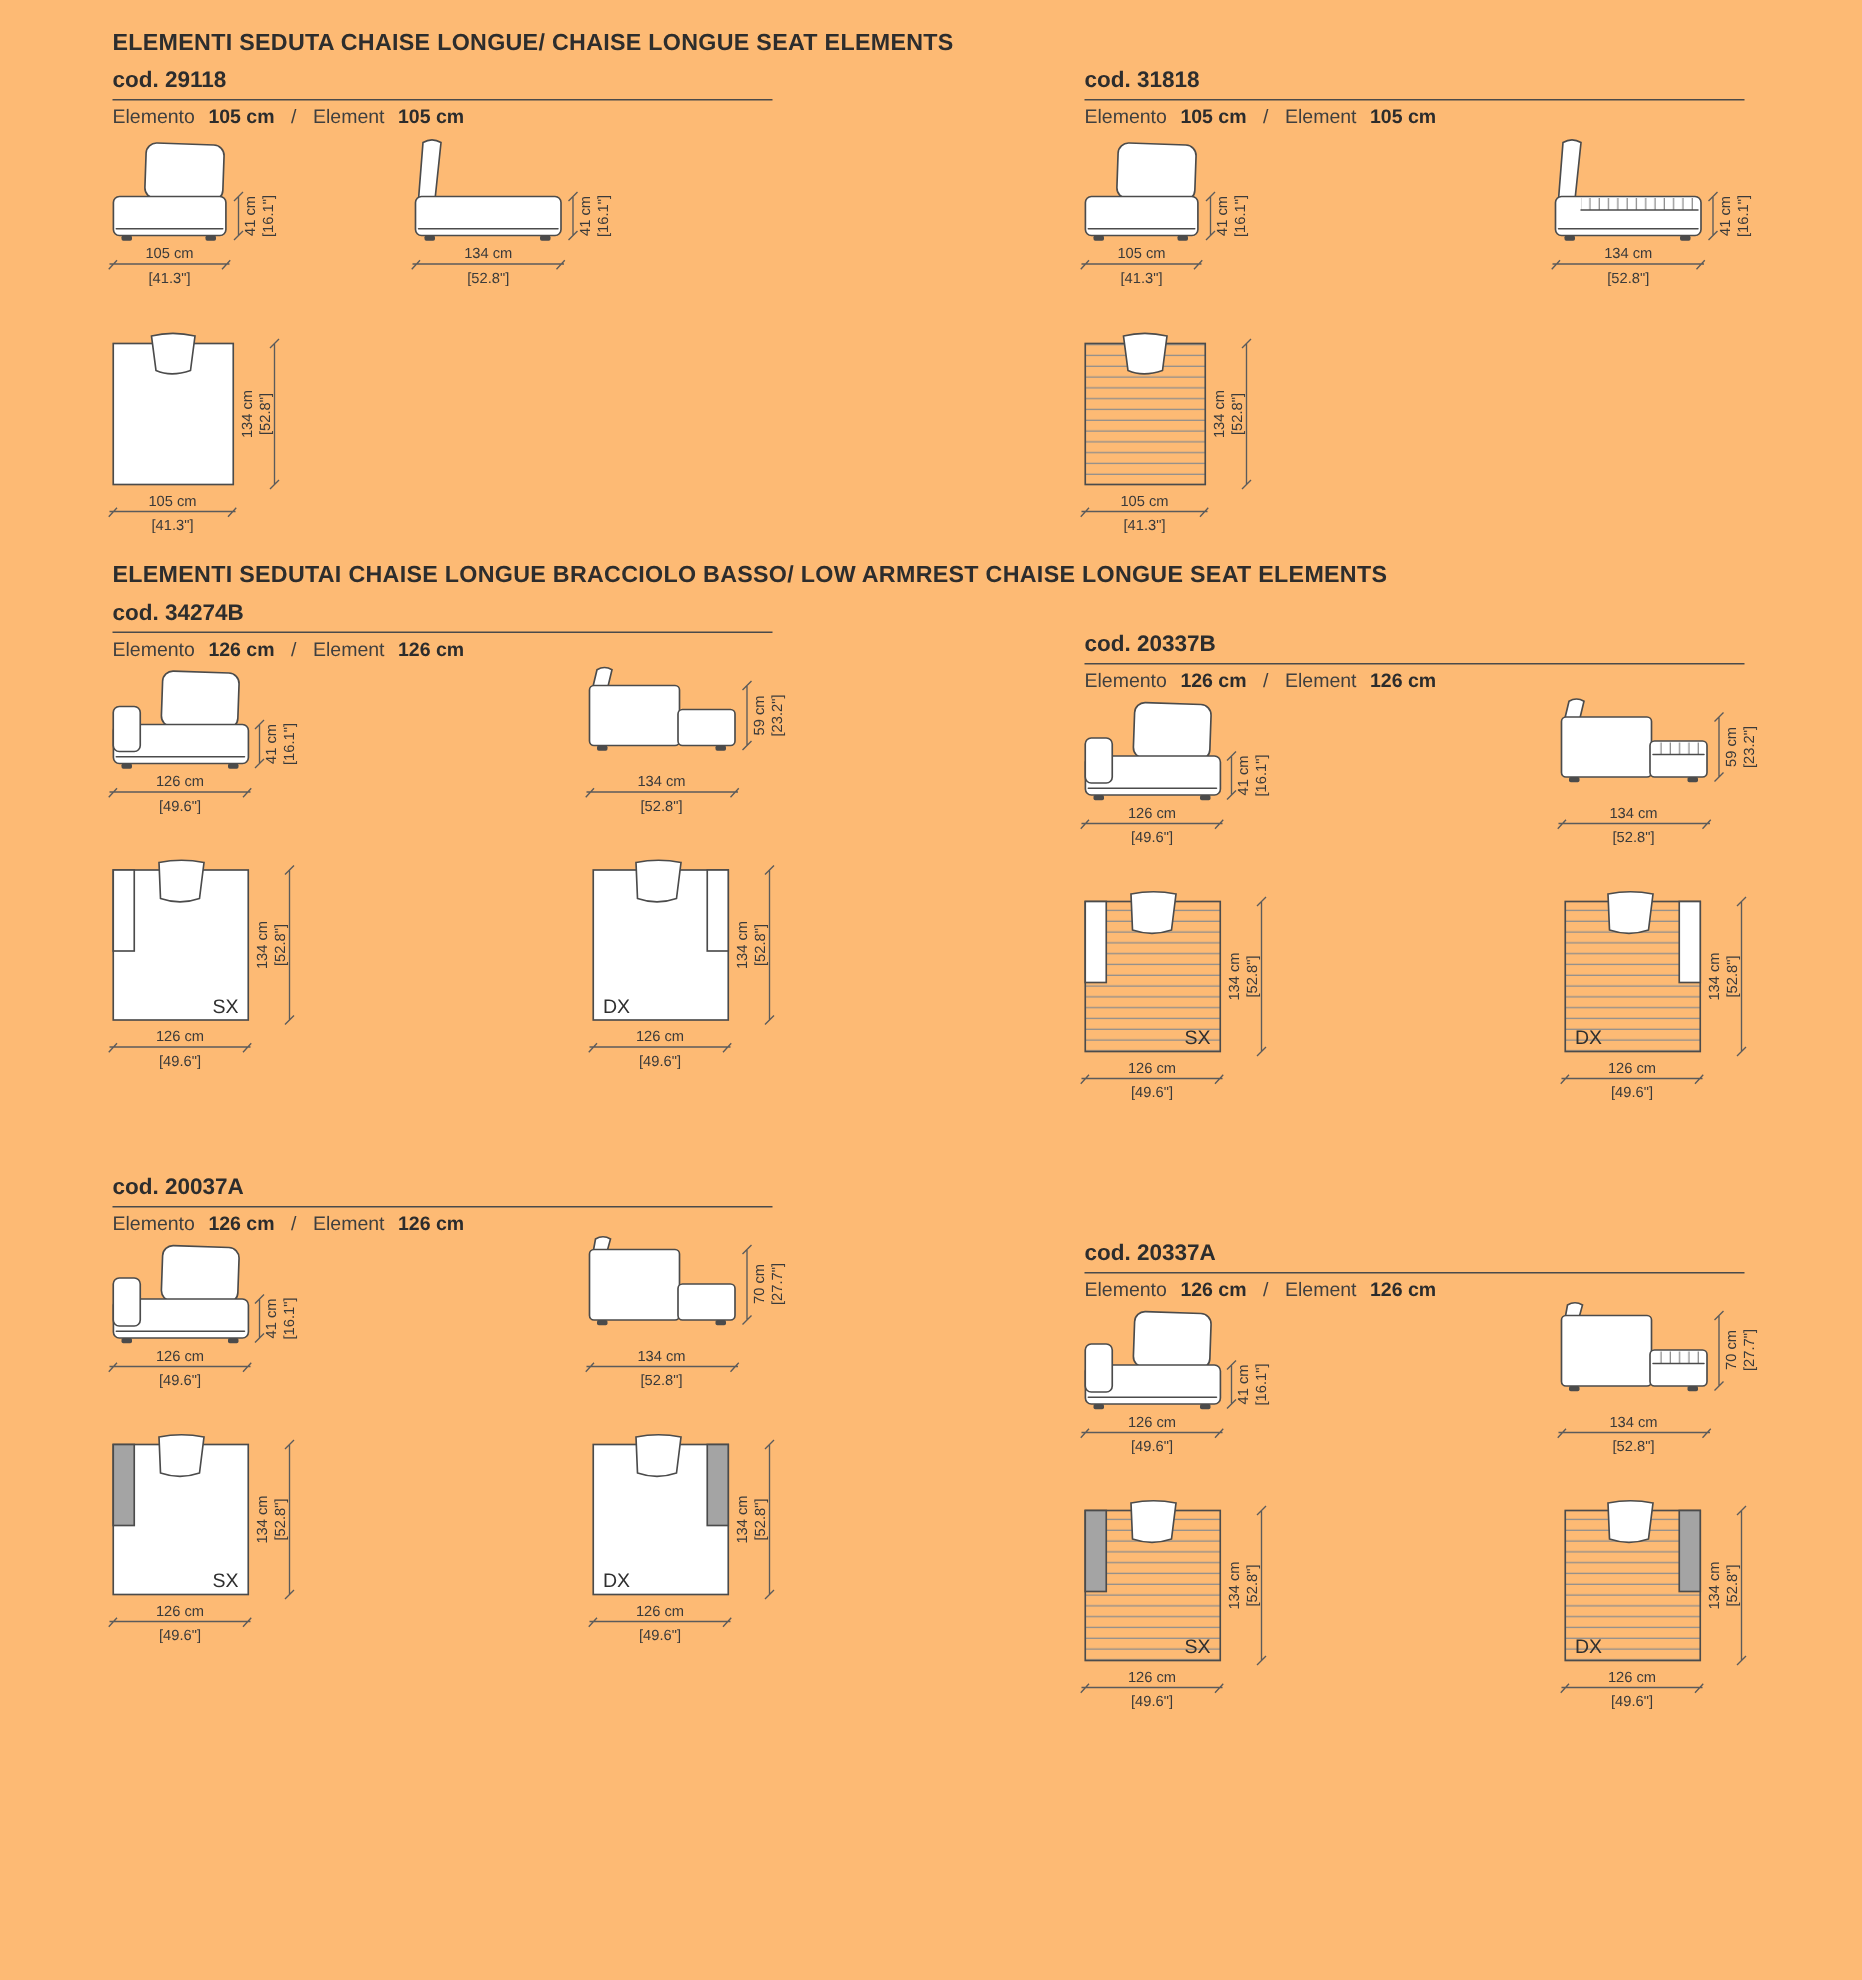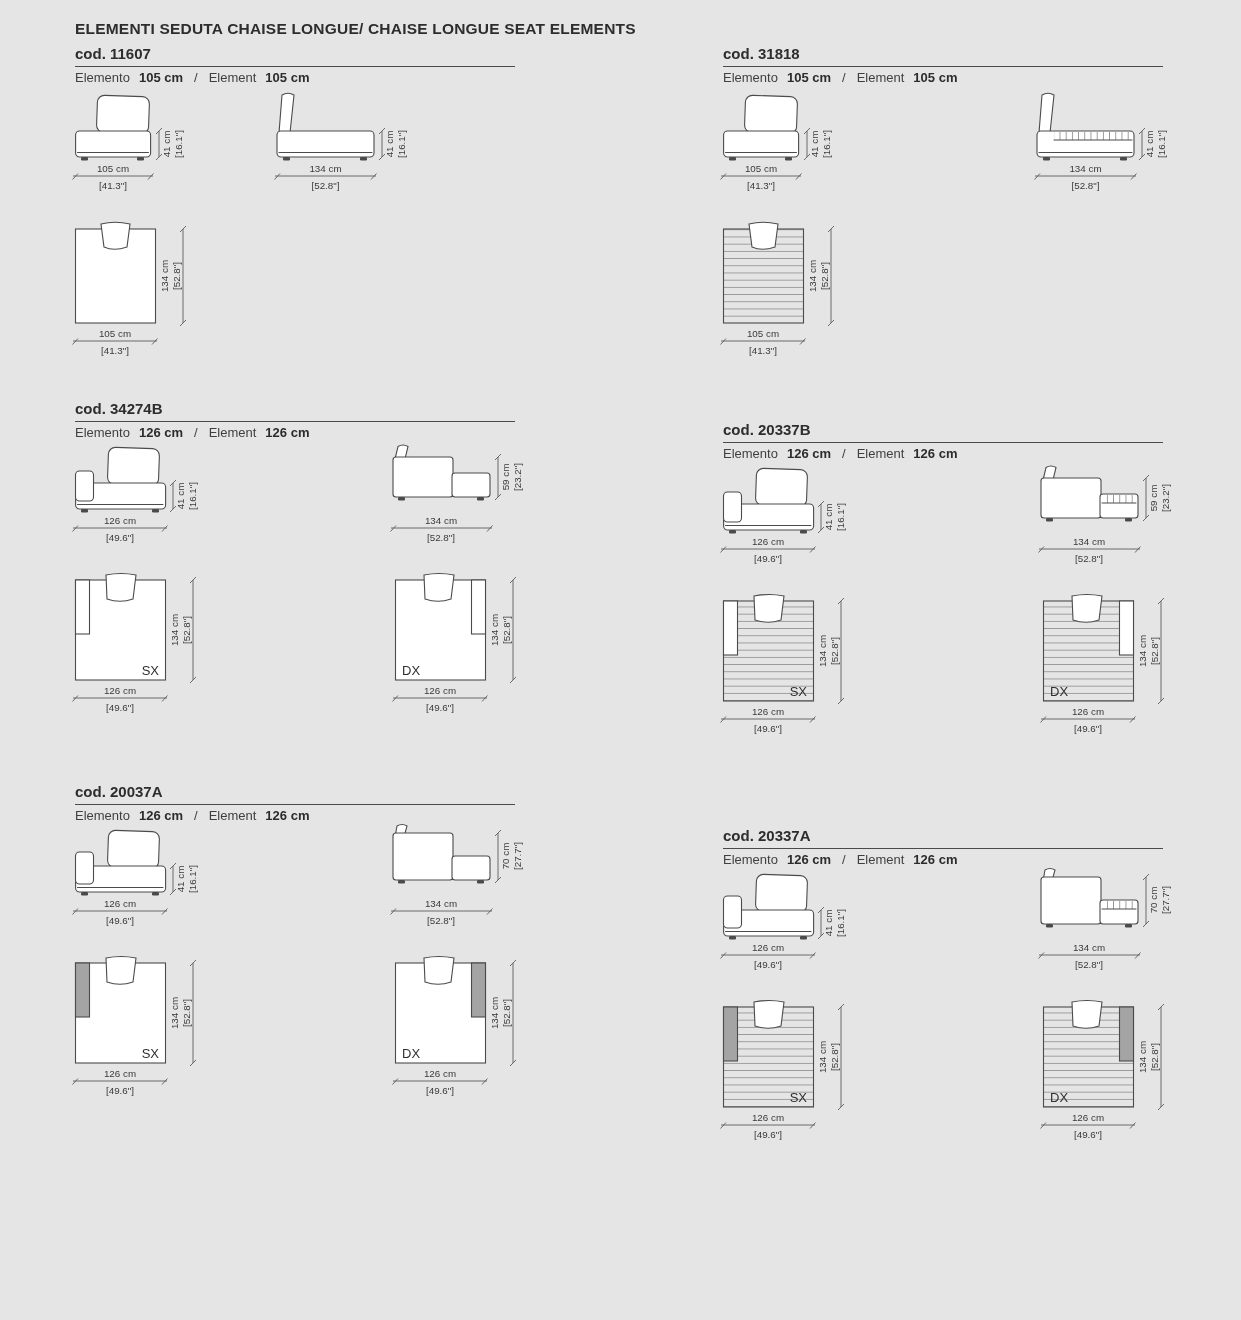--- a/index.html
+++ b/index.html
@@ -1,16 +1,16 @@
 <!DOCTYPE html>
 <html><head>
 <meta charset="utf-8">
 <style>
   html,body{margin:0;padding:0;background:#fff;}
-  .page{position:relative;width:1241px;height:1320px;background:#e5e5e5;
+  .page{position:relative;width:1241px;height:1320px;background:#fdba74;
         font-family:"Liberation Sans",sans-serif;color:#333;overflow:hidden;}
   .sec-title{position:absolute;font-size:15.5px;font-weight:700;color:#2d2d2d;
              letter-spacing:.2px;white-space:nowrap;}
   .panel{position:absolute;width:460px;height:340px;}
   .code{position:absolute;left:0;top:0;font-size:15px;font-weight:700;color:#2d2d2d;}
   .rule{position:absolute;left:0;top:21px;width:440px;border-top:1.6px solid #4a4a4a;}
   .spec{position:absolute;left:0;top:25px;font-size:13px;color:#3f3f3f;white-space:nowrap;text-align:center;}
   .spec .v{margin-left:9px;font-weight:700;color:#2c2c2c;}
   .spec .sl{margin:0 11px;}
   .fig{position:absolute;overflow:visible;}
@@ -34,21 +34,21 @@
       <path d="M5.8,0 V10" stroke="#8d8d8d" stroke-width="0.9" fill="none"></path>
     </pattern>
   </defs>
 </svg>
 
 <div class="page">
 
   <div class="sec-title" style="left:75px;top:20px">ELEMENTI SEDUTA CHAISE LONGUE/ CHAISE LONGUE SEAT ELEMENTS</div>
 
   <section class="panel" style="left:75px;top:45px">
-    <div class="code">cod. 11607</div>
+    <div class="code">cod. 29118</div>
     <div class="rule"></div>
     <div class="spec">
       <span>Elemento</span><span class="v">105 cm</span><span class="sl">/</span><span>Element</span><span class="v">105 cm</span>
     </div>
     <svg class="fig" style="left:0;top:48px" width="118" height="104" viewBox="0 0 118 104">
       <rect class="fw" x="22" y="3" width="52" height="37" rx="7" transform="rotate(2 48 21)"></rect>
       <rect class="fw" x="0.6" y="38" width="75" height="26" rx="4"></rect>
       <path class="st" d="M2.5,59.5 H73.5"></path>
       <rect class="ft" x="6" y="64" width="7" height="3.5" rx="1.2"></rect>
         <rect class="ft" x="62" y="64" width="7" height="3.5" rx="1.2"></rect>
@@ -122,20 +122,21 @@
       <path class="fw" d="M26,1 Q40,-2.5 55,1 L52,24 Q39,28.5 29,24 Z"></path>
       <path class="dl" d="M108,6 V100 M105,9 L111,3 M105,103 L111,97"></path>
       <text class="d" transform="rotate(-90 93 53)" x="93" y="53" text-anchor="middle">134 cm</text>
       <text class="d" transform="rotate(-90 105 53)" x="105" y="53" text-anchor="middle">[52.8"]</text>
       <text class="d" x="40" y="114" text-anchor="middle">105 cm</text>
       <path class="dl" d="M-2,118 H82 M-2.5,121.5 L3,115.5 M77,121.5 L82.5,115.5"></path>
       <text class="d" x="40" y="130.5" text-anchor="middle">[41.3"]</text>
     </svg>
   </section>
 
+  <div class="sec-title" style="left:75px;top:375px">ELEMENTI SEDUTAI CHAISE LONGUE BRACCIOLO BASSO/ LOW ARMREST CHAISE LONGUE SEAT ELEMENTS</div>
 
   <section class="panel" style="left:75px;top:400px">
     <div class="code">cod. 34274B</div>
     <div class="rule"></div>
     <div class="spec">
       <span>Elemento</span><span class="v">126 cm</span><span class="sl">/</span><span>Element</span><span class="v">126 cm</span>
     </div>
     <svg class="fig" style="left:0;top:45px" width="125" height="104" viewBox="0 0 125 104">
       <rect class="fw" x="33" y="3" width="51" height="37" rx="7" transform="rotate(2 58 21)"></rect>
       <rect class="fw" x="0.6" y="38" width="90" height="26" rx="4"></rect>

